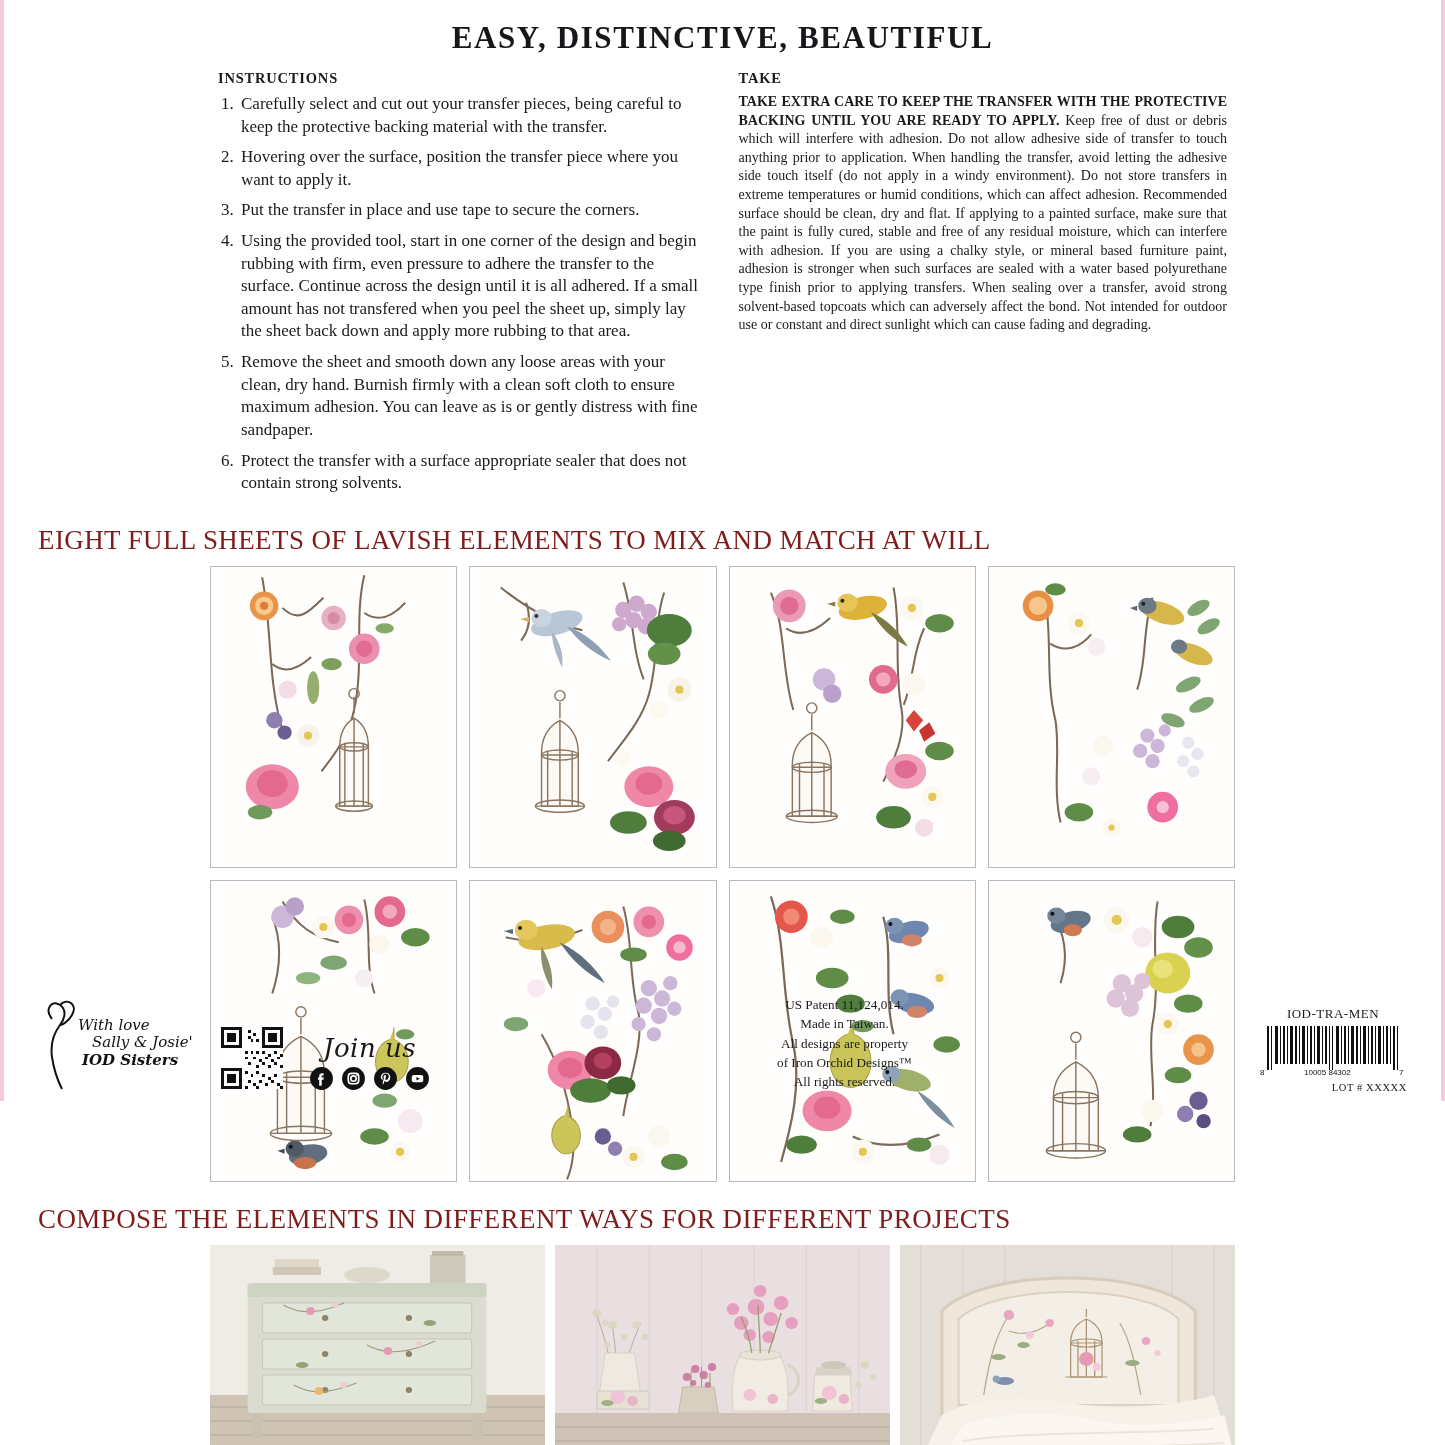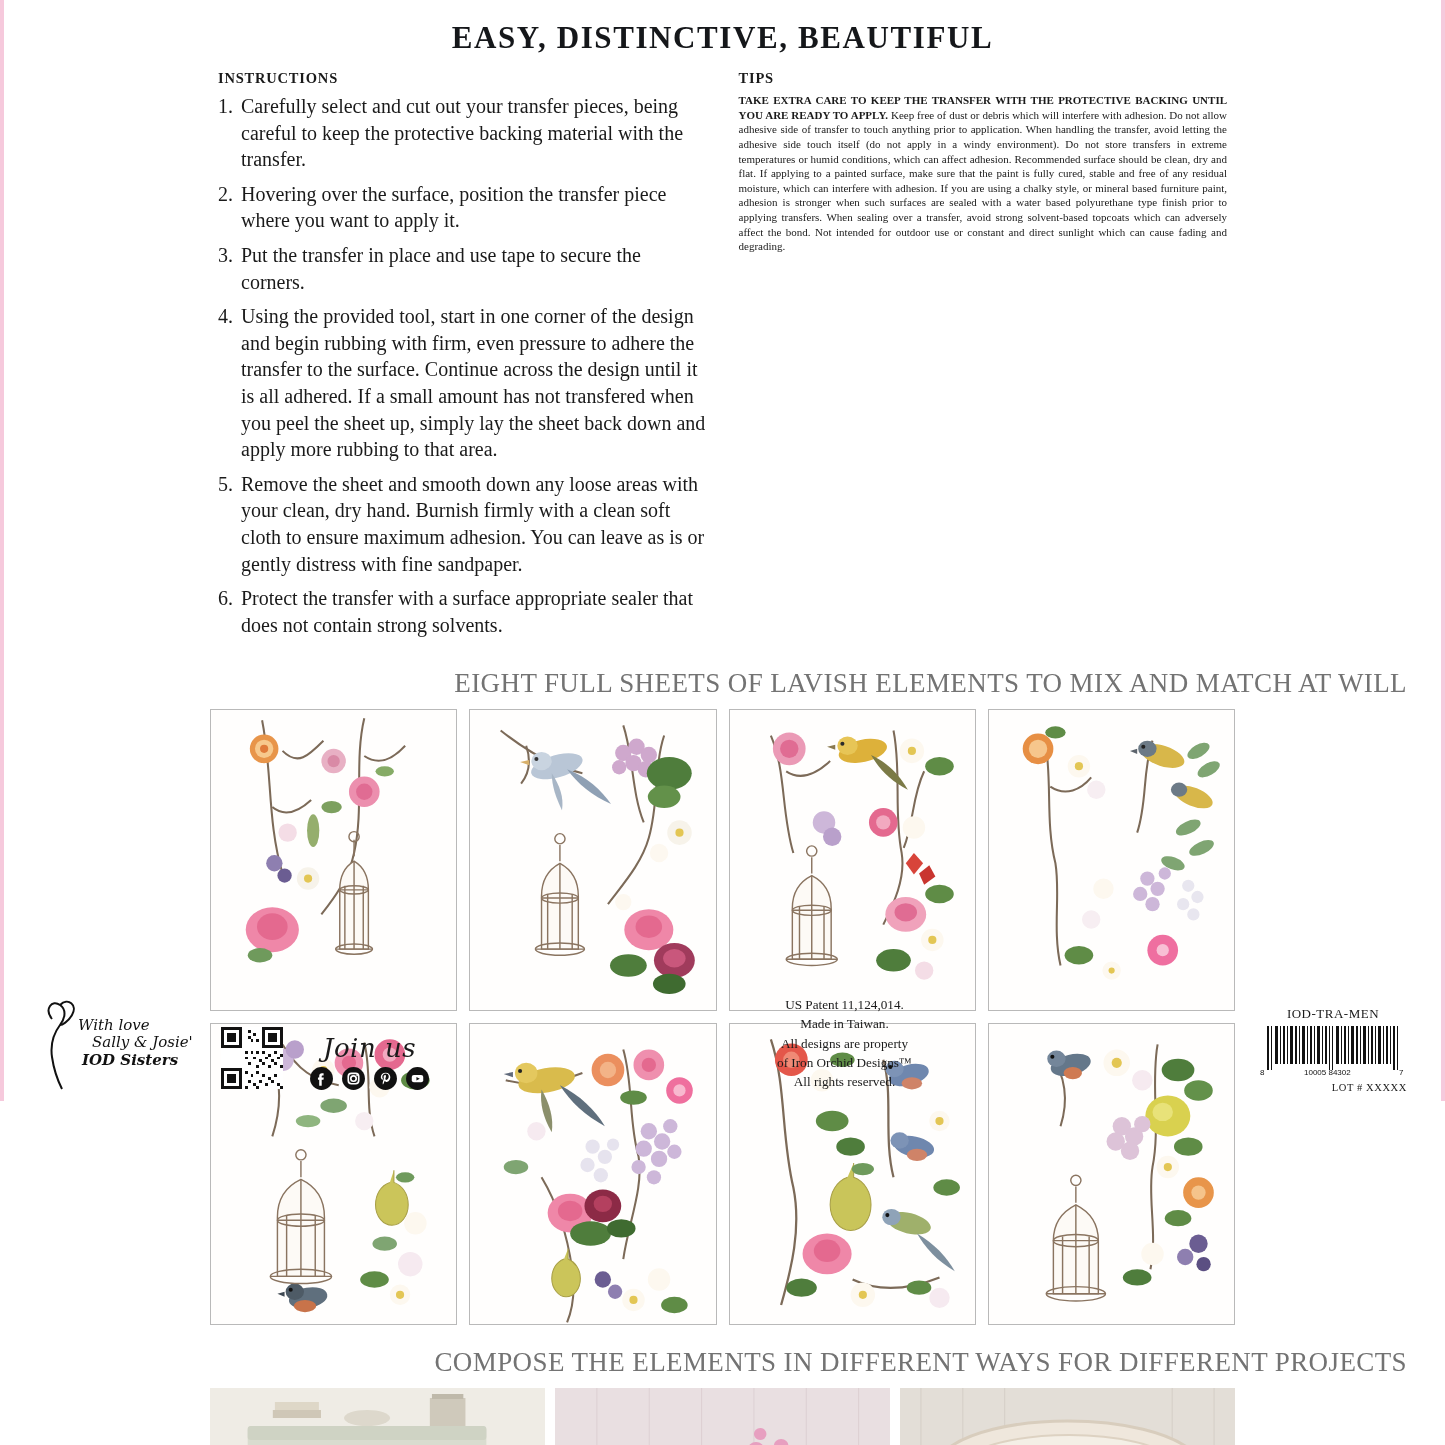--- a/index.html
+++ b/index.html
@@ -52,42 +52,42 @@
   }
   .col-head {
     font-size: 14.5px;
     font-weight: bold;
     letter-spacing: 0.8px;
     margin-bottom: 6px;
   }
   ol.steps {
     margin: 0;
     padding-left: 20px;
-    font-size: 20px;
+    font-size: 17px;
     line-height: 1.33;
   }
   ol.steps li {
     margin-bottom: 8px;
     padding-left: 3px;
   }
   .tips-text {
-    font-size: 11px;
+    font-size: 14px;
     line-height: 1.33;
     text-align: justify;
   }
   .tips-text b {
     font-weight: bold;
   }
   
   .section-head {
-    text-align: right;
+    text-align: left;
     font-size: 27px;
     letter-spacing: 0.4px;
     margin: 22px 0 10px 0;
-    color: #737373;
+    color: #7f1d1d;
     font-family: "Liberation Serif", serif;
   }
   
   .sheets {
     display: grid;
     grid-template-columns: repeat(4, 1fr);
     gap: 12px;
     padding: 0 172px;
     box-sizing: border-box;
   }
@@ -212,21 +212,21 @@
         <ol class="steps">
           <li>Carefully select and cut out your transfer pieces, being careful to keep the protective backing material with the transfer.</li>
           <li>Hovering over the surface, position the transfer piece where you want to apply it.</li>
           <li>Put the transfer in place and use tape to secure the corners.</li>
           <li>Using the provided tool, start in one corner of the design and begin rubbing with firm, even pressure to adhere the transfer to the surface. Continue across the design until it is all adhered. If a small amount has not transfered when you peel the sheet up, simply lay the sheet back down and apply more rubbing to that area.</li>
           <li>Remove the sheet and smooth down any loose areas with your clean, dry hand. Burnish firmly with a clean soft cloth to ensure maximum adhesion. You can leave as is or gently distress with fine sandpaper.</li>
           <li>Protect the transfer with a surface appropriate sealer that does not contain strong solvents.</li>
         </ol>
       </div>
       <div class="col">
-        <div class="col-head">TIPS</div>
+        <div class="col-head">TAKE</div>
         <div class="tips-text"><b>TAKE EXTRA CARE TO KEEP THE TRANSFER WITH THE PROTECTIVE BACKING UNTIL YOU ARE READY TO APPLY.</b><span> Keep free of dust or debris which will interfere with adhesion. Do not allow adhesive side of transfer to touch anything prior to application. When handling the transfer, avoid letting the adhesive side touch itself (do not apply in a windy environment). Do not store transfers in extreme temperatures or humid conditions, which can affect adhesion. Recommended surface should be clean, dry and flat. If applying to a painted surface, make sure that the paint is fully cured, stable and free of any residual moisture, which can interfere with adhesion. If you are using a chalky style, or mineral based furniture paint, adhesion is stronger when such surfaces are sealed with a water based polyurethane type finish prior to applying transfers. When sealing over a transfer, avoid strong solvent-based topcoats which can adversely affect the bond. Not intended for outdoor use or constant and direct sunlight which can cause fading and degrading.</span></div>
       </div>
     </div>
 
     <div class="section-head">EIGHT FULL SHEETS OF LAVISH ELEMENTS TO MIX AND MATCH AT WILL</div>
 
     <div class="sheets">
 
       <div class="sheet">
         <svg class="art" viewBox="0 0 240 300" preserveAspectRatio="none">

